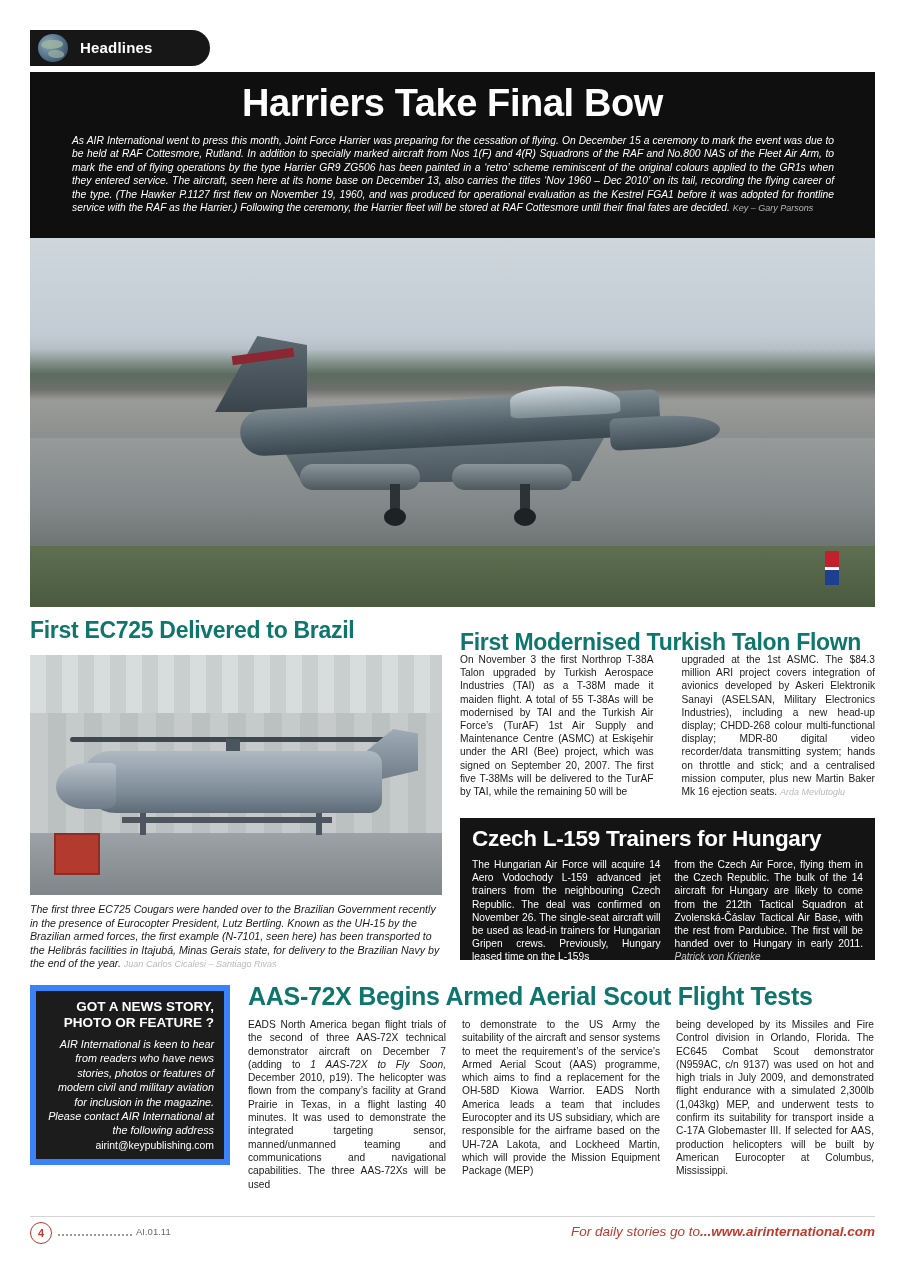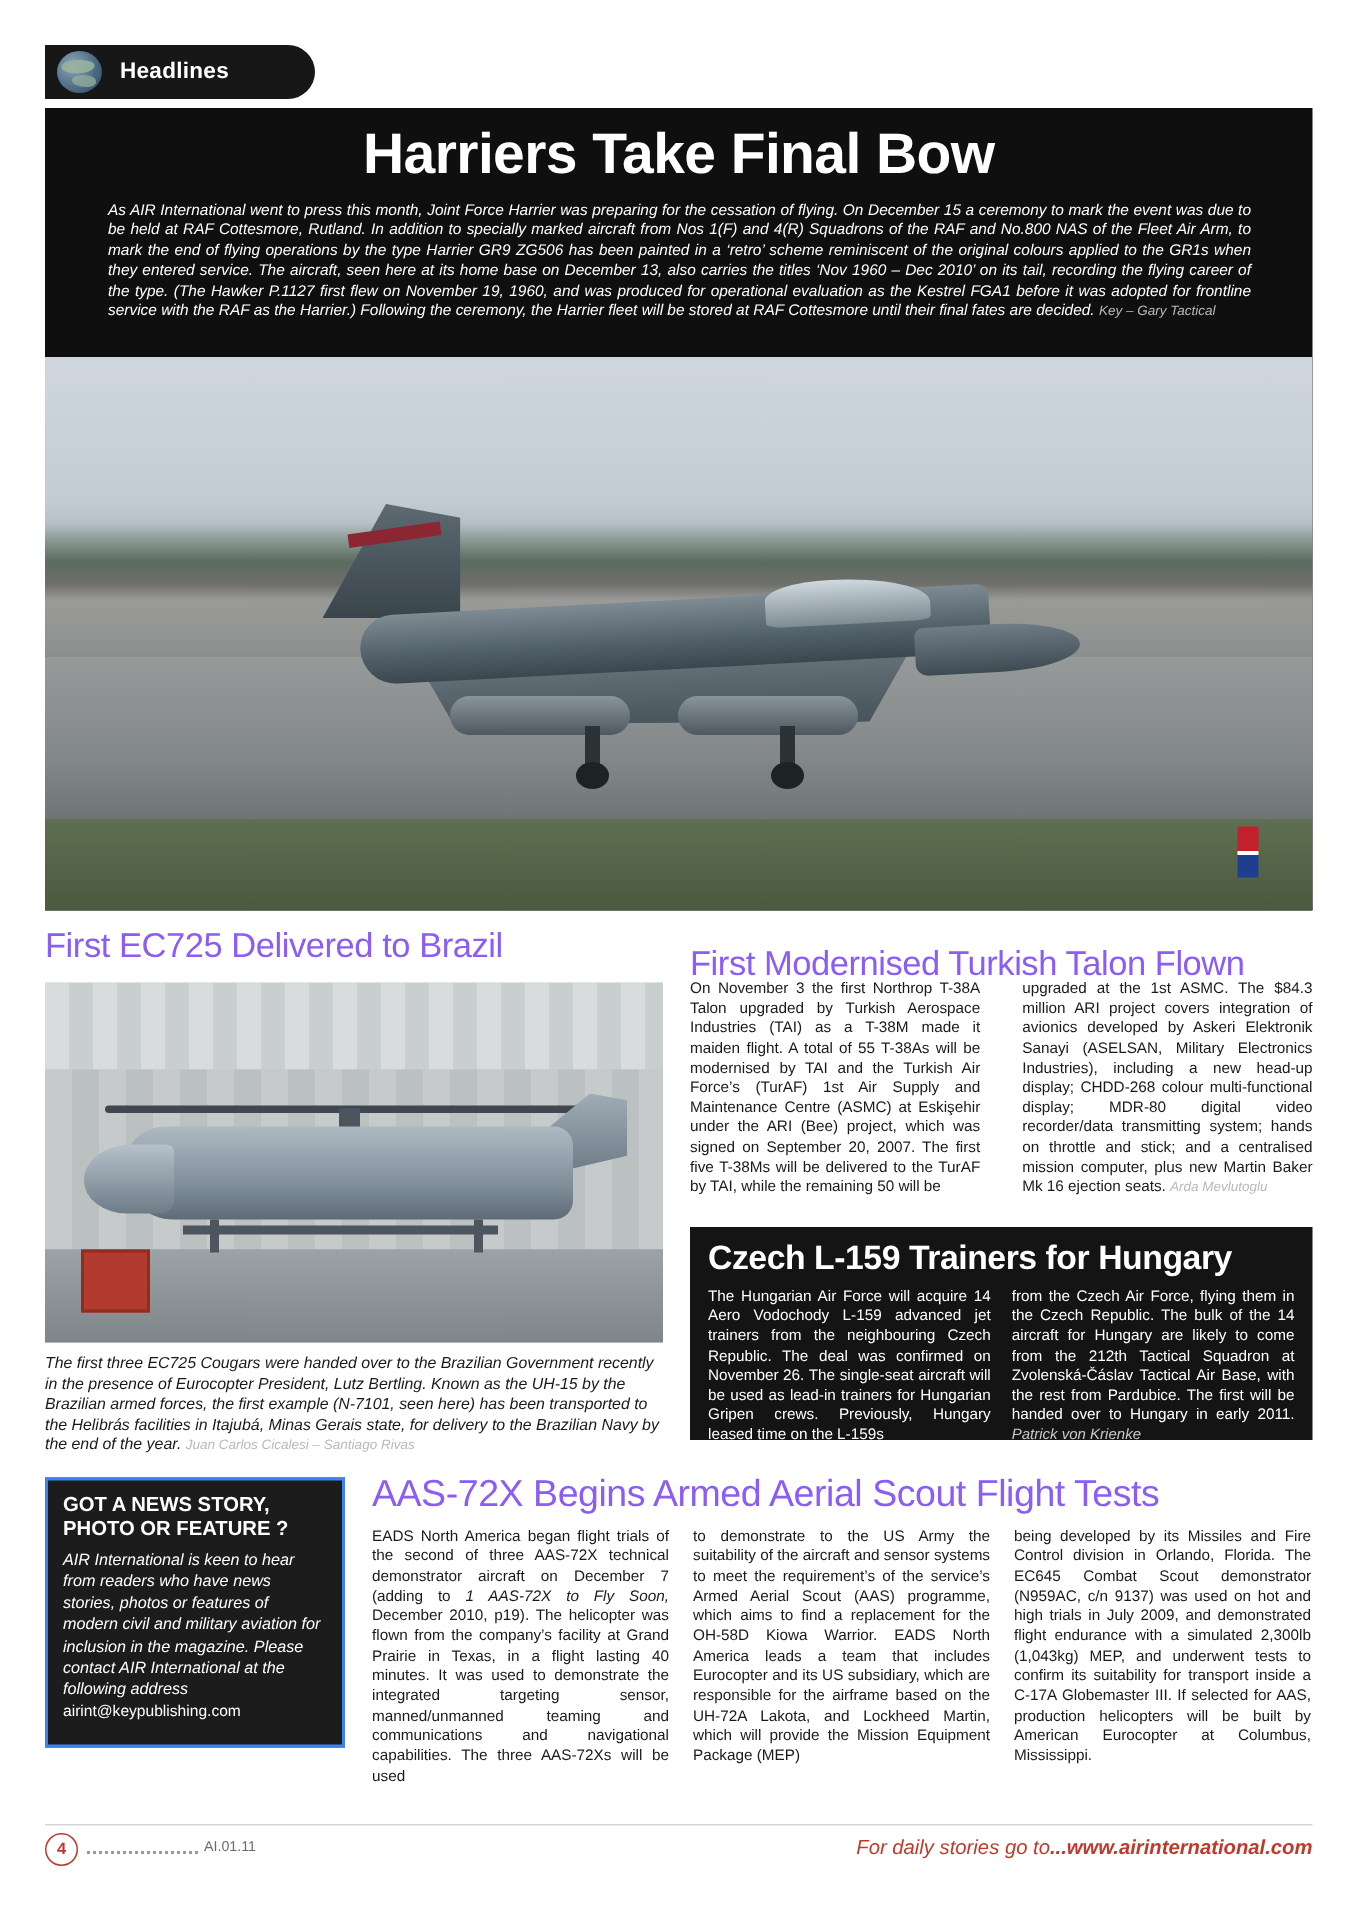--- a/index.html
+++ b/index.html
@@ -125,21 +125,21 @@
   }
   .jet .w1 { left:204px; }
   .jet .w2 { left:334px; }
   .flag {
     position:absolute; right:36px; bottom:22px; width:14px; height:34px;
     background:linear-gradient(to bottom,#c2202c 0%, #c2202c 48%, #ffffff 48%, #ffffff 56%, #1e3f8f 56%, #1e3f8f 100%);
   }
 
   
   .h2 {
-    font-size:23px; font-weight:normal; letter-spacing:-.3px; color:#8b5cf6;
+    font-size:23px; font-weight:bold; letter-spacing:-.3px; color:#0f766e;
   }
   .sec-ec725 { position:absolute; left:30px; top:617px; width:412px; }
   .sec-ec725 .h2 { position:absolute; left:0; top:0; }
   .heli-photo {
     position:absolute; left:0; top:38px; width:412px; height:240px;
     background:
       linear-gradient(to bottom,#cfd3d4 0%,#c2c7c9 22%,#b5babd 40%,#a9aeb2 58%,#9aa0a4 74%,#8d9398 100%);
     overflow:hidden;
   }
   .hangar-roof {
@@ -208,22 +208,22 @@
   .sec-czech h2 {
     margin:0 0 6px 0; font-size:22.5px; font-weight:bold; letter-spacing:-.3px; color:#fff;
   }
   .czech-cols { display:flex; gap:14px; }
   .czech-cols .col { width:192px; font-size:10.2px; line-height:13.2px; text-align:justify; }
   .czech-credit { color:#c9c9c9; font-style:italic; font-size:10px; }
 
   
   .newsbox {
     position:absolute; left:30px; top:985px; width:200px; height:180px;
-    background:#1c1c1c; border:2px solid #3b82f6; color:#ffffff;
-    padding:8px 10px; text-align:left;
+    background:#1c1c1c; border:6px solid #3b82f6; color:#ffffff;
+    padding:8px 10px; text-align:right;
   }
   .newsbox .nb-title {
     font-size:13.5px; font-weight:bold; line-height:16px; margin-bottom:6px;
   }
   .newsbox .nb-body {
     font-size:10.8px; line-height:14.4px; font-style:italic;
   }
   .newsbox .nb-email { font-weight:normal; font-style:normal; font-size:10.4px; }
 
   
@@ -264,21 +264,21 @@
   <div class="masthead">
     <div class="masthead-bar"></div>
     <div class="globe"></div>
     <div class="headlines-label">Headlines</div>
   </div>
 
   <div class="lead">
     <div class="lead-title">Harriers Take Final Bow</div>
     <div class="lead-body">
       <span>As AIR International went to press this month, Joint Force Harrier was preparing for the cessation of flying.  On December 15 a ceremony to mark the event was due to be held at RAF Cottesmore, Rutland.  In addition to specially marked aircraft from Nos 1(F) and 4(R) Squadrons of the RAF and No.800 NAS of the Fleet Air Arm, to mark the end of flying operations by the type Harrier GR9 ZG506 has been painted in a ‘retro’ scheme reminiscent of the original colours applied to the GR1s when they entered service.  The aircraft, seen here at its home base on December 13, also carries the titles ‘Nov 1960 – Dec 2010’ on its tail, recording the flying career of the type.  (The Hawker P.1127 first flew on November 19, 1960, and was produced for operational evaluation as the Kestrel FGA1 before it was adopted for frontline service with the RAF as the Harrier.)  Following the ceremony, the Harrier fleet will be stored at RAF Cottesmore until their final fates are decided.</span>
-      <span class="credit">Key – Gary Tactical</span>
+      <span class="credit">Key – Gary Parsons</span>
     </div>
 
     <div class="lead-photo">
       <div class="runway"></div>
       <div class="grass-strip"></div>
       <div class="jet">
         <div class="tail"></div>
         <div class="tailband"></div>
         <div class="wing"></div>
         <div class="fuselage"></div>

